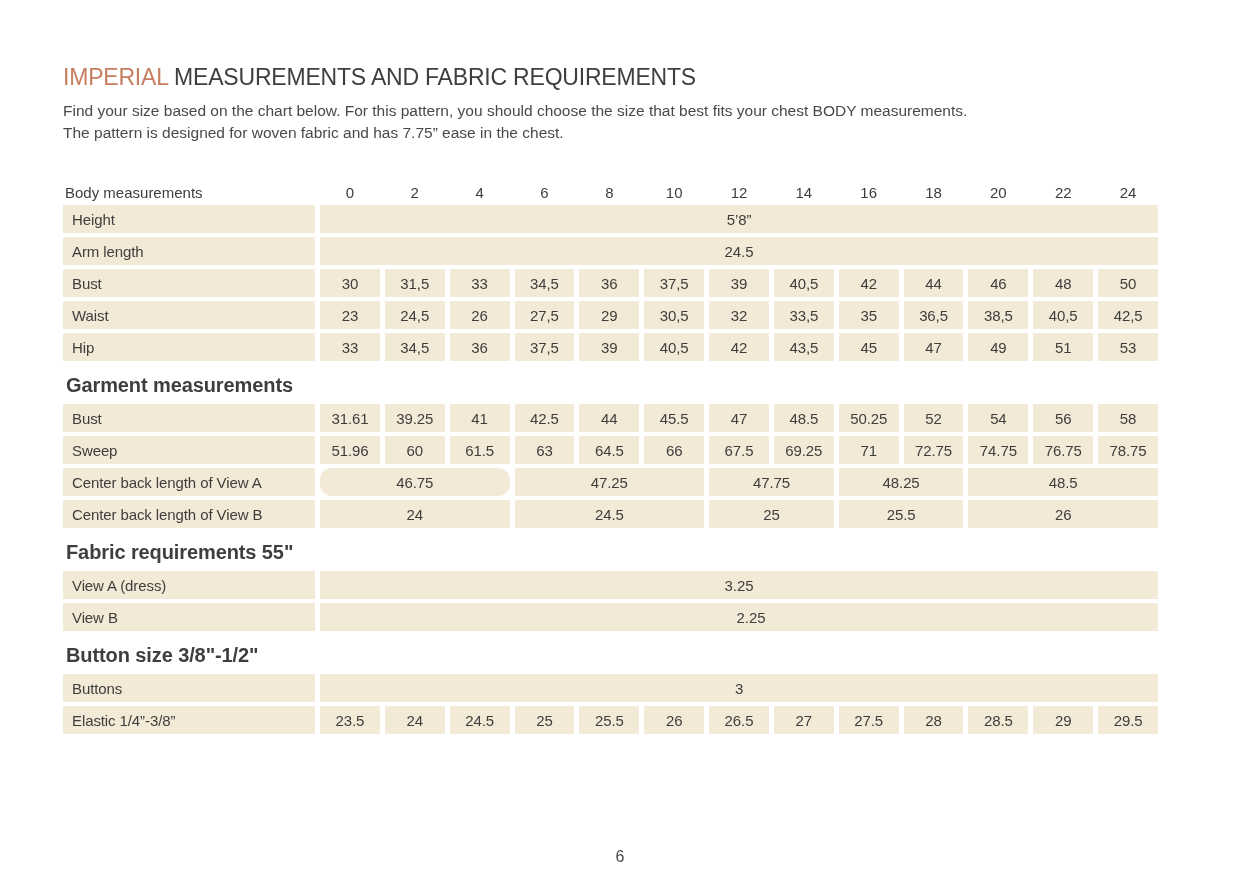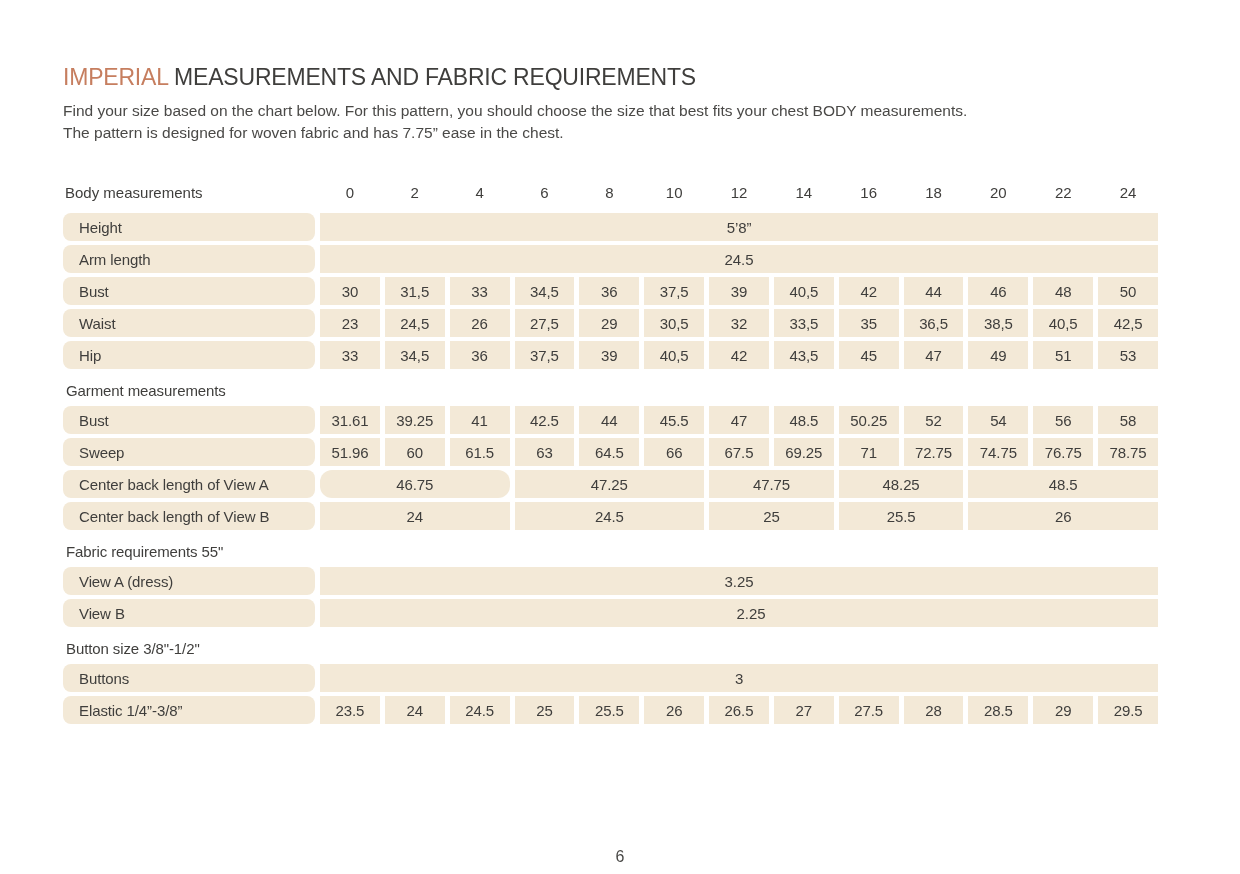--- a/index.html
+++ b/index.html
@@ -33,47 +33,46 @@
     line-height:22px;
     color:#4a4947;
   }
   .table-wrap{margin-top:36px;}
   .t-row{
     display:grid;
     grid-template-columns:252px repeat(13,1fr);
     column-gap:5px;
     margin-bottom:4px;
   }
-  .t-head{margin-bottom:9px;}
+  .t-head{margin-bottom:1px;}
   .h-label{
     font-size:15px;
     display:flex;align-items:center;
     padding-left:2px;
     height:24px;
   }
   .h-size{
     font-size:15px;
     display:flex;align-items:center;justify-content:center;
     height:24px;
   }
   .cell{
     background:var(--cell);
     height:28px;
     display:flex;align-items:center;justify-content:center;
     font-size:15px;
     letter-spacing:-0.1px;
   }
   .label-cell{
     justify-content:flex-start;
-    padding-left:16px;
-    border-radius:8px;
+    padding-left:9px;
   }
   .section-row{
-    font-size:15px;
-    font-weight:normal;
+    font-size:20px;
+    font-weight:bold;
     padding:9px 0 7px 3px;
     letter-spacing:-0.1px;
   }
   .page-number{
     position:absolute;
     left:0;right:0;
     bottom:8px;
     text-align:center;
     font-size:16px;
     color:#4a4947;

